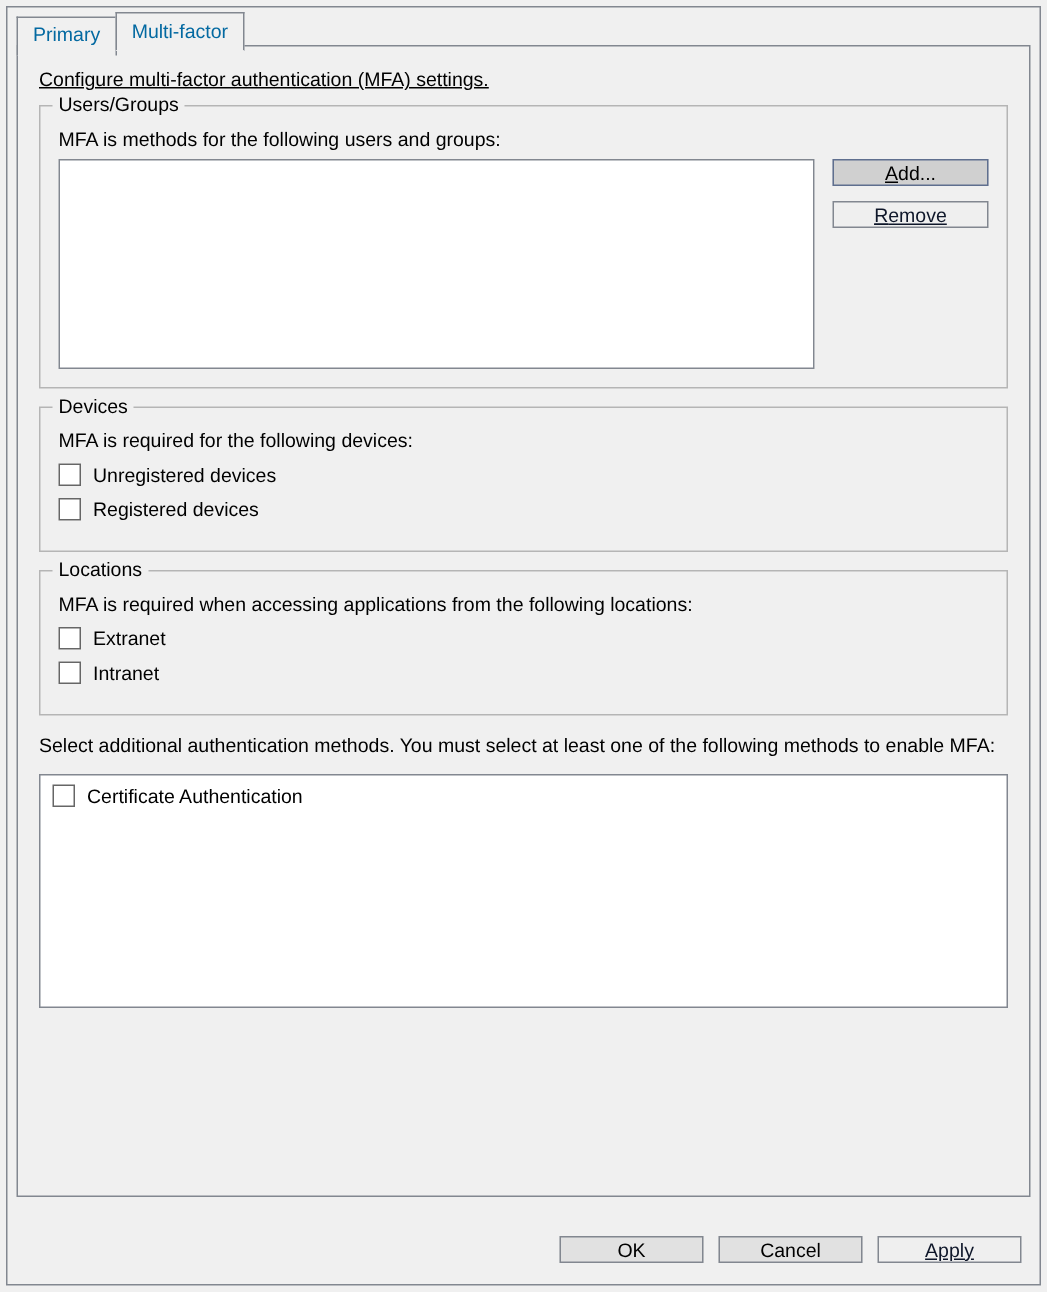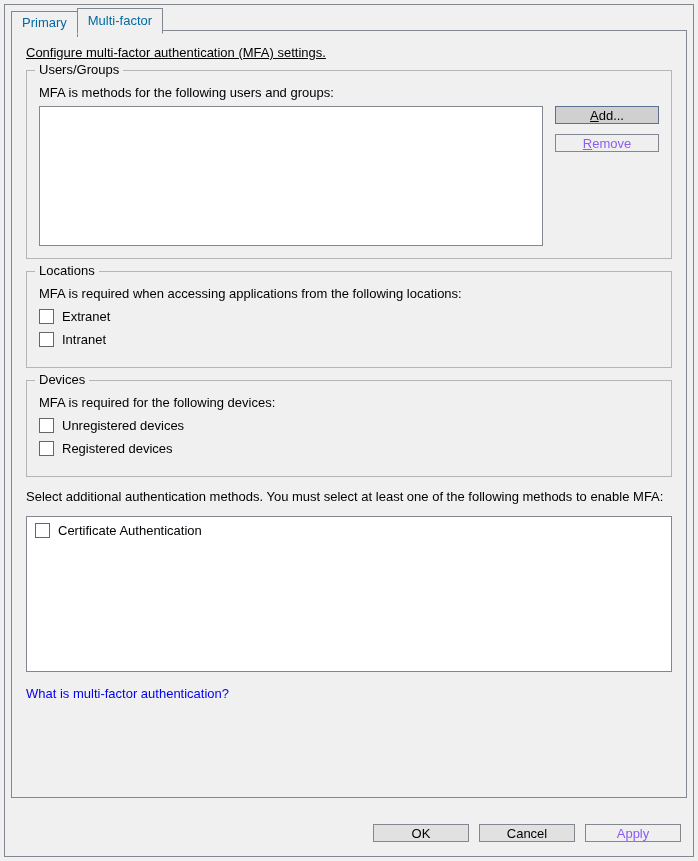--- a/index.html
+++ b/index.html
@@ -97,22 +97,23 @@
       background: #e1e1e1;
       border: 1px solid #828790;
       padding: 0 8px;
       text-align: center;
     }
     button.winbtn.active {
       background: #d0d0d0;
       border-color: #5f6f8f;
     }
     button.winbtn:disabled {
-      color: #8b5cf6;
+      color: #0f172a;
       background: #efefef;
+      text-decoration: underline;
     }
     .mnemonic { text-decoration: underline; }
     .check-row {
       display: flex;
       align-items: center;
       gap: 8px;
       margin: 8px 0;
     }
     .checkbox {
       width: 15px; height: 15px;
@@ -168,56 +169,55 @@
         <div class="listbox"></div>
         <div class="btncol">
           <button class="winbtn active"><span class="mnemonic">A</span><span>dd...</span></button>
           <button class="winbtn" disabled=""><span class="mnemonic">R</span><span>emove</span></button>
         </div>
       </div>
     </div>
 
     
     <div class="groupbox">
+      <div class="legend">Devices</div>
+      <div class="fieldlabel">MFA is required for the following devices:</div>
+      <div class="check-row">
+        <div class="checkbox"></div>
+        <span>Unregistered devices</span>
+      </div>
+      <div class="check-row">
+        <div class="checkbox"></div>
+        <span>Registered devices</span>
+      </div>
+    </div>
+
+    
+    <div class="groupbox">
       <div class="legend">Locations</div>
       <div class="fieldlabel">MFA is required when accessing applications from the following locations:</div>
       <div class="check-row">
         <div class="checkbox"></div>
         <span>Extranet</span>
       </div>
       <div class="check-row">
         <div class="checkbox"></div>
         <span>Intranet</span>
       </div>
     </div>
 
-    
-    <div class="groupbox">
-      <div class="legend">Devices</div>
-      <div class="fieldlabel">MFA is required for the following devices:</div>
-      <div class="check-row">
-        <div class="checkbox"></div>
-        <span>Unregistered devices</span>
-      </div>
-      <div class="check-row">
-        <div class="checkbox"></div>
-        <span>Registered devices</span>
-      </div>
-    </div>
-
     <div class="para">Select additional authentication methods. You must select at least one of the following methods to enable MFA:</div>
 
     <div class="methods-box">
       <div class="check-row" style="margin:0">
         <div class="checkbox"></div>
         <span>Certificate Authentication</span>
       </div>
     </div>
 
-    <span class="link">What is multi-factor authentication?</span>
   </div>
 
   <div class="footer">
     <button class="winbtn">OK</button>
     <button class="winbtn">Cancel</button>
     <button class="winbtn" disabled="">Apply</button>
   </div>
 </div>
 
 </body></html>

